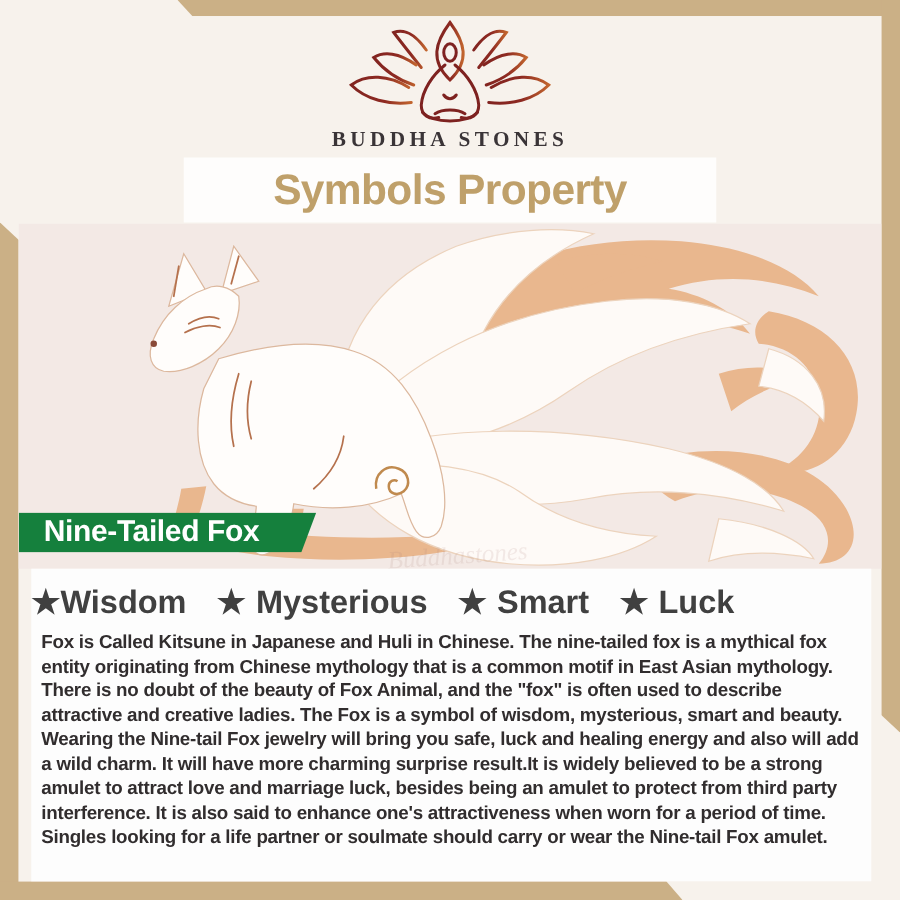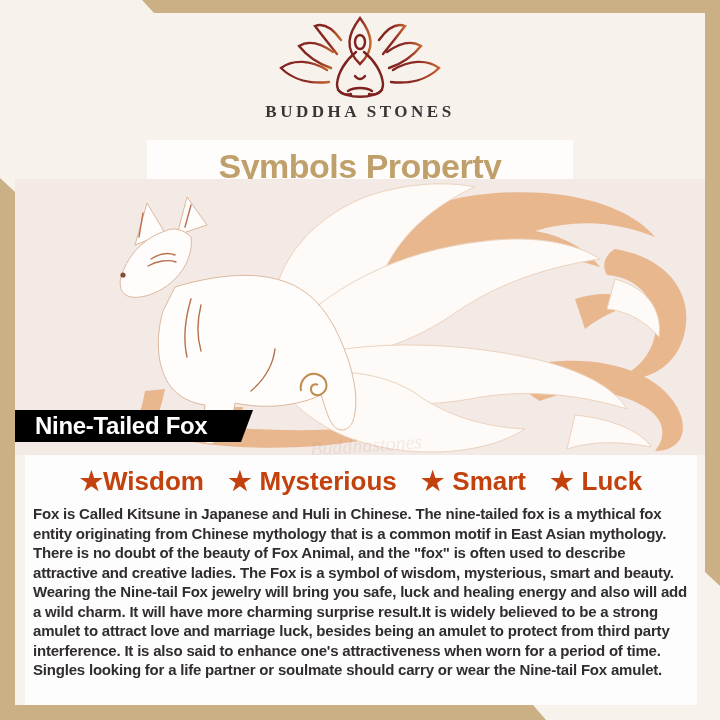--- a/index.html
+++ b/index.html
@@ -17,41 +17,41 @@
   .frame-bottom{left:0;top:705px;width:720px;height:15px;
     clip-path:polygon(0 0,533px 0,546px 15px,0 15px);}
 
   
   .logo-wrap{position:absolute;left:0;top:14px;width:720px;text-align:center;}
   .logo-wrap svg{display:block;margin:0 auto;}
   .brand-name{margin-top:2px;font-family:"Liberation Serif",serif;font-size:17px;
     font-weight:600;letter-spacing:3.5px;color:#3a3437;}
 
   
-  .title-band{position:absolute;left:147px;top:140px;width:426px;height:52px;
+  .title-band{position:absolute;left:147px;top:126px;width:426px;height:52px;
     background:#fefdfc;display:flex;align-items:center;justify-content:center;}
   .title-band .title{font-size:34px;font-weight:bold;letter-spacing:-0.5px;color:#bfa06a;}
 
   
   .hero-panel{position:absolute;left:15px;top:179px;width:690px;height:276px;
     background:#f3e9e5;overflow:hidden;}
   .watermark{position:absolute;left:295px;top:255px;font-family:"Liberation Serif",serif;
     font-style:italic;font-size:20px;color:rgba(170,130,120,0.14);transform:rotate(-4deg);}
 
   
-  .ribbon{position:absolute;left:15px;top:410px;width:238px;height:32px;background:#000000;
+  .ribbon{position:absolute;left:15px;top:410px;width:238px;height:32px;background:#15803d;
     clip-path:polygon(0 0,238px 0,226px 32px,0 32px);
     display:flex;align-items:center;}
   .ribbon .ribbon-label{color:#ffffff;font-weight:bold;font-size:24px;letter-spacing:-0.3px;
     padding-left:20px;}
 
   
   .text-panel{position:absolute;left:25px;top:455px;width:672px;height:250px;
     background:#fdfdfd;}
-  .traits-row{padding-top:11px;text-align:center;color:#c2410c;font-weight:bold;
+  .traits-row{padding-top:11px;text-align:left;color:#404040;font-weight:bold;
     font-size:26px;white-space:nowrap;}
   .trait{display:inline-block;}
   .trait:not(:first-child){margin-left:17px;}
   .trait .star{display:inline-block;}
   .trait:not(:first-child) .trait-label{margin-left:8px;}
   .description{margin:7px 6px 0 8px;font-size:15px;line-height:19.5px;font-weight:700;
     letter-spacing:-0.2px;color:#312d2e;}
 </style>
 </head>
 <body>

